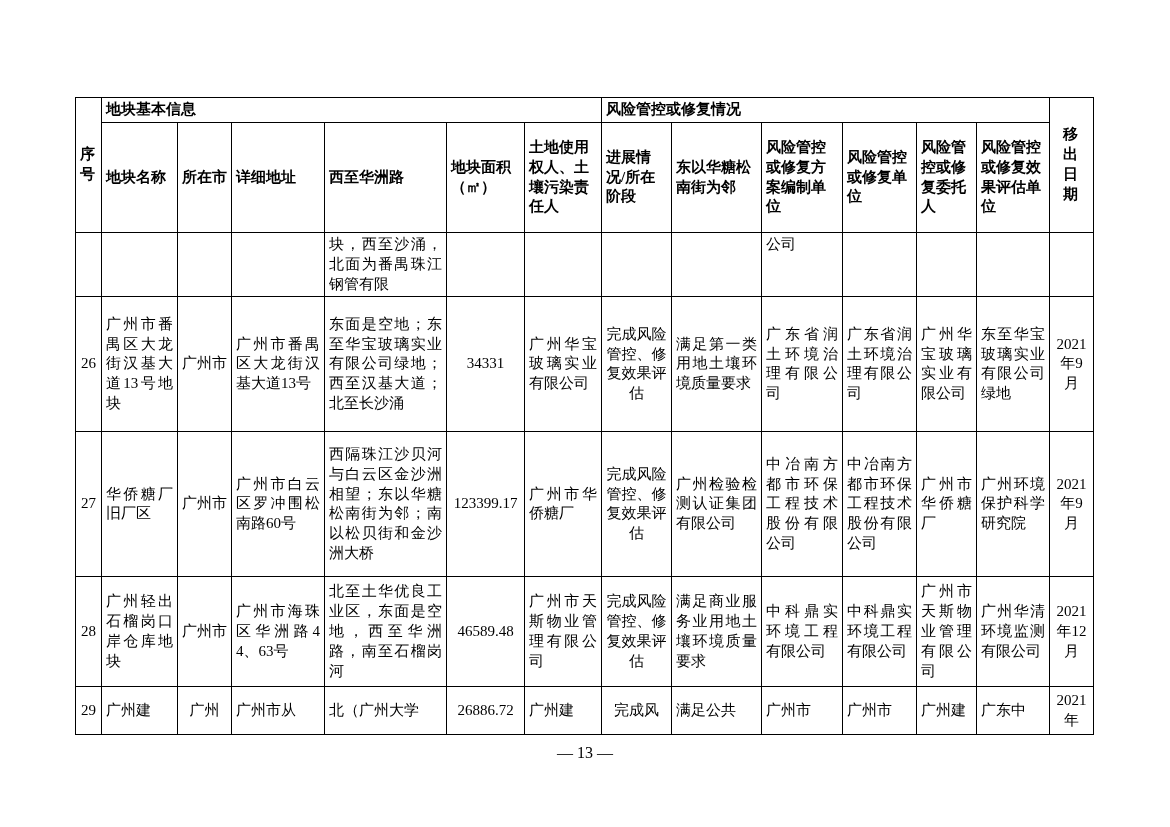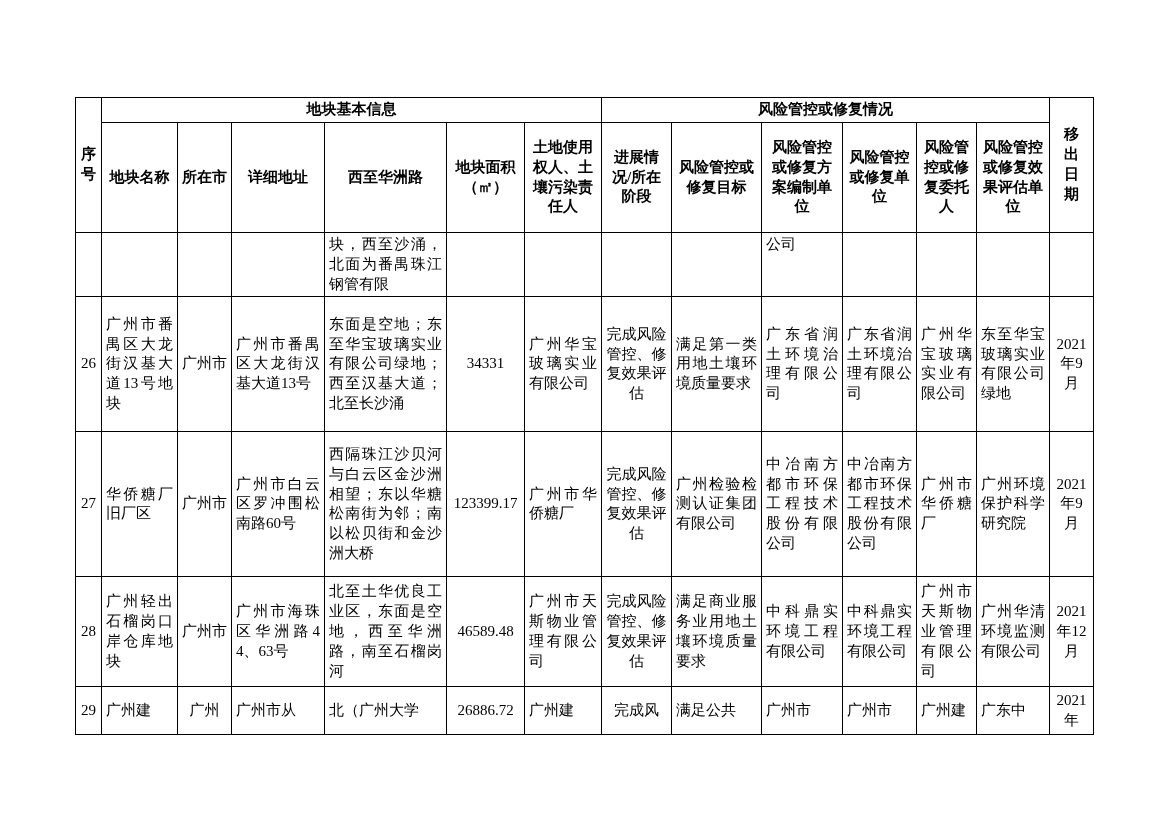--- a/index.html
+++ b/index.html
@@ -23,21 +23,21 @@
 
   th, td {
     border: 1px solid #000;
     padding: 2px 4px;
     font-size: 15px;
     line-height: 1.32;
     vertical-align: middle;
     word-break: break-all;
     overflow: hidden;
   }
-  th { font-weight: bold; text-align: center; }
+  th { font-weight: bold; text-align: left; }
   th.group-h { height: 25px; }
   thead tr.sub th { height: 110px; }
   th.removal-h { padding-left: 13px; padding-right: 13px; }
 
   
   td.col-0, td.col-2, td.col-5, td.col-7, td.col-13 { text-align: center; }
   td.col-1, td.col-3, td.col-4, td.col-6, td.col-8,
   td.col-9, td.col-10, td.col-11, td.col-12 { text-align: justify; }
 
   
@@ -83,21 +83,21 @@
         <th rowspan="2" class="removal-h">移出日期</th>
       </tr>
       <tr class="sub">
         <th>地块名称</th>
         <th>所在市</th>
         <th>详细地址</th>
         <th>西至华洲路</th>
         <th>地块面积（㎡）</th>
         <th>土地使用权人、土壤污染责任人</th>
         <th>进展情况/所在阶段</th>
-        <th>风险管控或修复目标</th>
+        <th>东以华糖松南街为邻</th>
         <th>风险管控或修复方案编制单位</th>
         <th>风险管控或修复单位</th>
         <th>风险管控或修复委托人</th>
         <th>风险管控或修复效果评估单位</th>
       </tr>
     </thead>
     <tbody>
         <tr>
           <td class="col-0"></td>
           <td class="col-1"></td>
@@ -174,14 +174,15 @@
           <td class="col-8">满足公共</td>
           <td class="col-9">广州市</td>
           <td class="col-10">广州市</td>
           <td class="col-11">广州建</td>
           <td class="col-12">广东中</td>
           <td class="col-13">2021年</td>
         </tr>
       </tbody>
   </table>
 
+  <div class="page-number">— 13 —</div>
 
 </div>
 
 </body></html>

